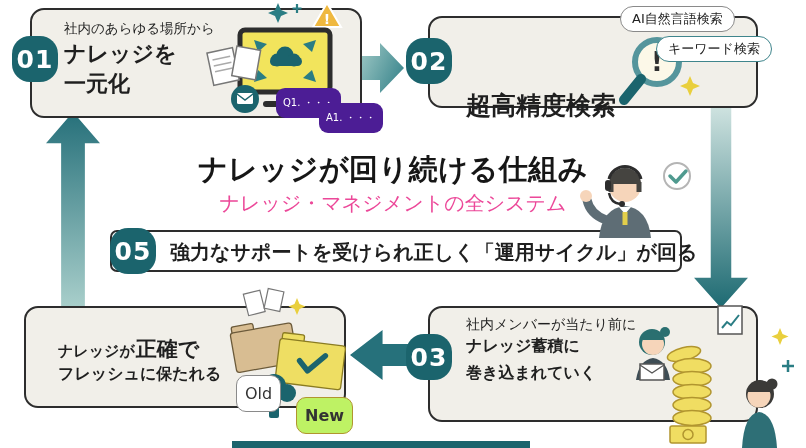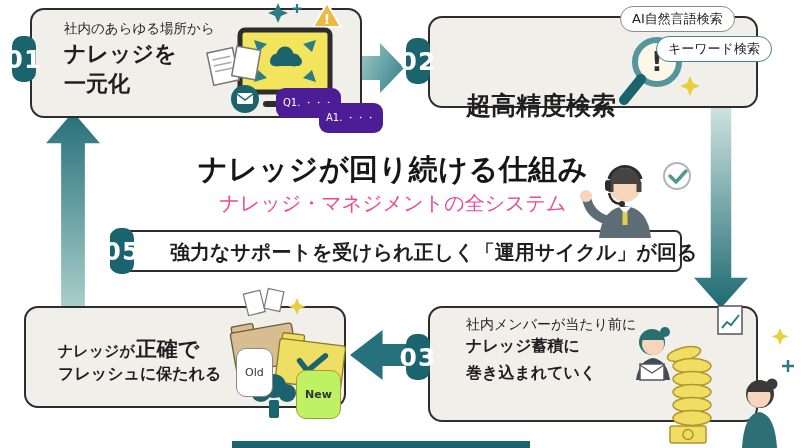--- a/index.html
+++ b/index.html
@@ -3,21 +3,21 @@
 <meta charset="utf-8">
 <style>
   * { margin:0; padding:0; box-sizing:border-box; }
   html,body { background:#fff; }
   body { font-family:"DejaVu Sans","Liberation Sans",sans-serif; color:#222; }
   .stage { position:relative; width:806px; height:448px; background:#fff; overflow:hidden; }
 
   .box { position:absolute; background:#f1efe9; border:2px solid #2d2d2d; border-radius:14px; z-index:2; }
   .box.white { background:#fff; border-radius:7px; }
 
-  .num { position:absolute; width:24px; height:46px; background:#1b646d; border-radius:10px;
+  .num { position:absolute; width:46px; height:46px; background:#1b646d; border-radius:18px;
          color:#fff; font-weight:bold; font-size:25px; display:flex; align-items:center;
          justify-content:center; z-index:6; letter-spacing:1px; }
 
   .txt { position:absolute; z-index:4; color:#1f1f1f; line-height:1.25; white-space:nowrap; }
   .lead { font-size:13.5px; }
   .big  { font-size:22px; font-weight:bold; }
   .mid  { font-size:16px; font-weight:bold; }
 
   .arrow { position:absolute; z-index:1; }
   .arrow-right { width:48px; height:50px; background:linear-gradient(115deg,#a9cfcb,#2f7e86);
@@ -29,22 +29,22 @@
   .arrow-up { width:54px; height:196px; background:linear-gradient(#26707a,#a9cfcb);
     clip-path:polygon(50% 0,100% 16%,72% 16%,72% 100%,28% 100%,28% 16%,0 16%); }
 
   .pill { position:absolute; z-index:7; background:#fff; border:1.5px solid #8a8a8a;
           border-radius:14px; font-size:13px; padding:3px 11px; color:#222; white-space:nowrap; }
   .pill.teal { border-color:#3f858c; }
 
   .bubble { position:absolute; z-index:7; background:#4c1d95; color:#fff; font-size:10px;
             padding:8px 7px; border-radius:9px; white-space:nowrap; }
 
-  .tagpill { position:absolute; z-index:7; font-size:11px; padding:17px 8px; border-radius:10px;
-             background:#fff; border:1.5px solid #8a8a8a; color:#333; white-space:nowrap; }
+  .tagpill { position:absolute; z-index:7; font-size:16px; padding:8px 8px; border-radius:10px;
+             background:#fff; border:1.5px solid #8a8a8a; color:#333; white-space:nowrap;margin-top:27px; }
   .tagpill.yellow { background:#bef264; border-color:#b1952f; font-weight:bold; }
 
   .illus { position:absolute; z-index:3; }
 
   .title-main { position:absolute; left:153px; top:150px; width:480px; text-align:center;
                 font-size:29px; font-weight:bold; color:#161616; z-index:4; letter-spacing:.5px; }
   .title-sub  { position:absolute; left:153px; top:190px; width:480px; text-align:center;
                 font-size:20px; color:#ec4899; z-index:4; }
 
   .footer-bar { position:absolute; left:232px; top:441px; width:298px; height:7px;

